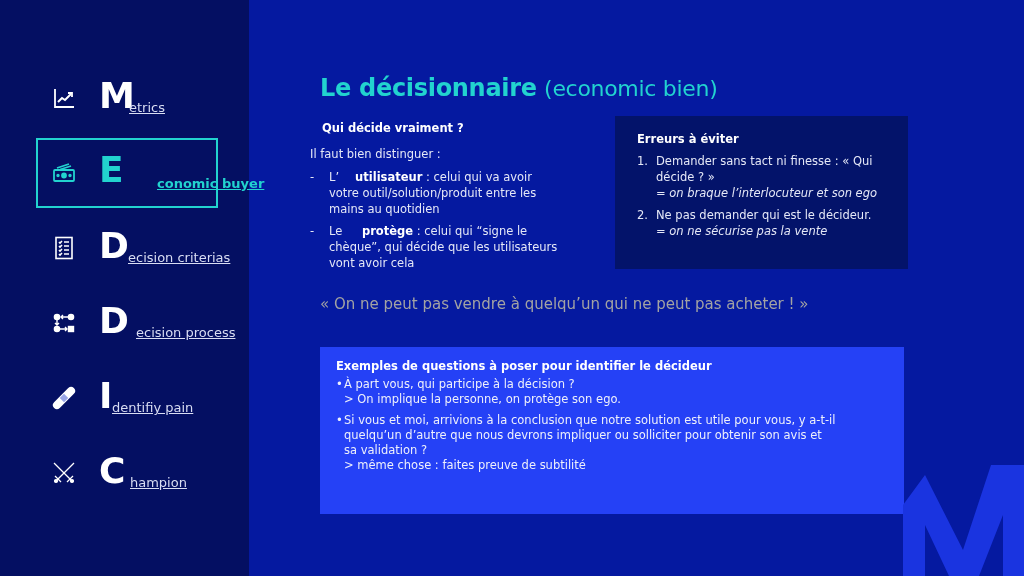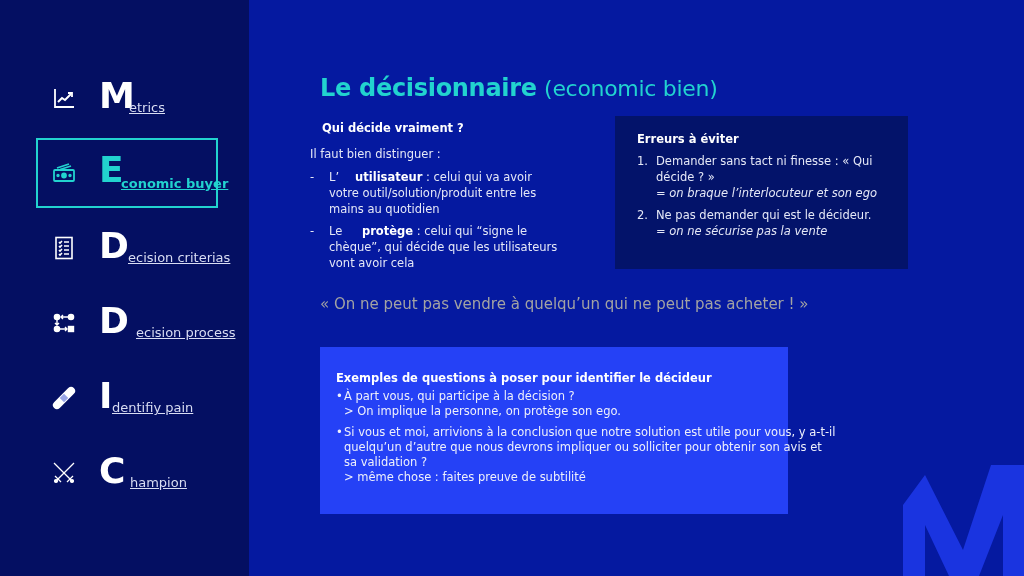--- a/index.html
+++ b/index.html
@@ -30,21 +30,21 @@
       font-weight: bold; font-size: 36px; line-height: 40px;
       color: #ffffff; letter-spacing: -1px;
     }
     .nav-rest {
       position: absolute; top: 38px;
       font-size: 13px; line-height: 12px; color: #d9ddf3;
       white-space: nowrap;
       text-decoration: underline;
     }
     .nav-item.active .nav-letter { color: #22d3cf; }
-    .nav-item.active .nav-rest { color: #22d3cf; font-weight: bold; }
+    .nav-item.active .nav-rest { color: #22d3cf; font-weight: bold; margin-left: 36px; }
 
     .title {
       position: absolute; left: 320px; top: 73px;
       font-size: 24px; line-height: 30px; color: #22d3cf; white-space: nowrap;
       letter-spacing: -0.3px;
     }
     .title .bold { font-weight: bold; }
     .title .light { font-weight: normal; font-size: 22px; }
 
     .left-col {
@@ -79,23 +79,23 @@
     .err-item .num { position: absolute; left: 0; top: 0; }
     .err-item .note { display: block; font-style: italic; }
 
     .quote {
       position: absolute; left: 320px; top: 293px; width: 580px;
       font-size: 15px; line-height: 22px; color: #a3a3a3;
       white-space: nowrap;
     }
 
     .examples-box {
-      position: absolute; left: 320px; top: 347px; width: 468px; height: 167px;
+      position: absolute; left: 320px; top: 347px; width: 584px; height: 167px;
       background: #2541f6;
-      padding: 23px 15px 0 16px;
+      padding: 11px 15px 0 16px;
     }
     .examples-box .h {
       font-weight: bold; font-size: 11.5px; line-height: 16px; margin-bottom: 3px;
     }
     .ex-item {
       position: relative; padding-left: 8px; font-size: 11.5px; line-height: 15px;
       color: #eef0fb; margin-bottom: 6px;
     }
     .ex-item .bullet { position: absolute; left: 0; top: 0; }
     .ex-item .note { display: block; }

